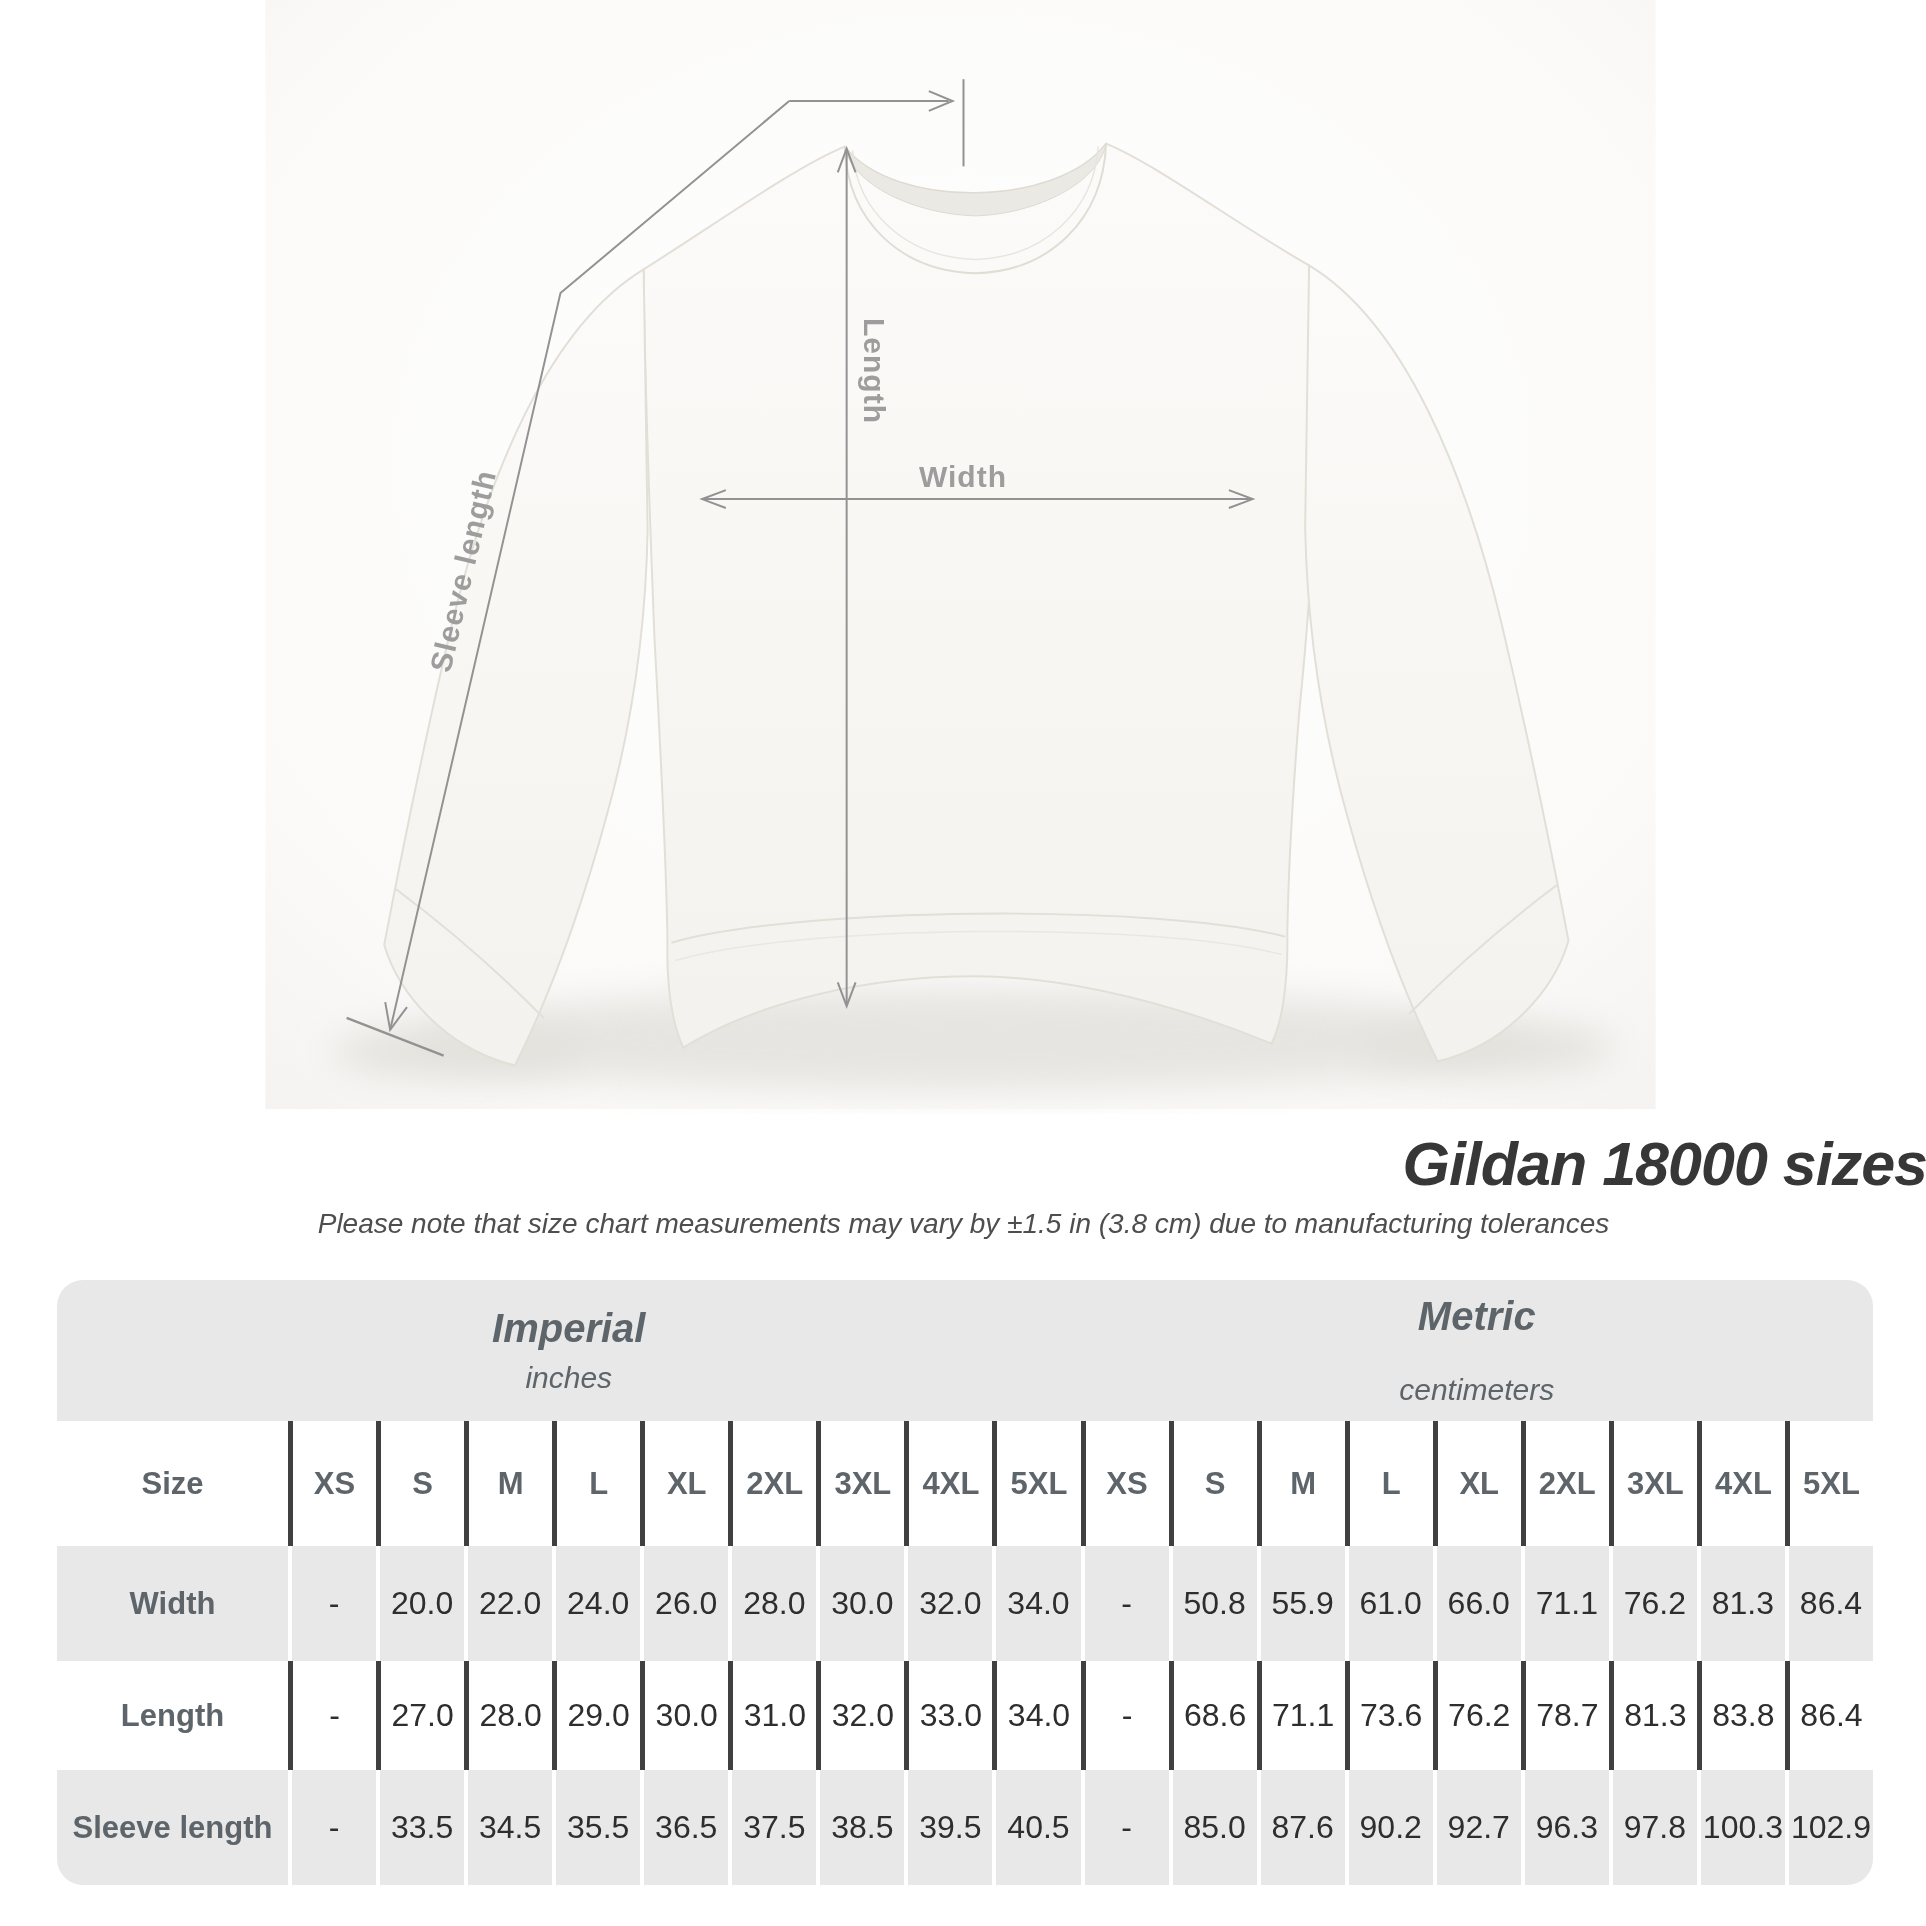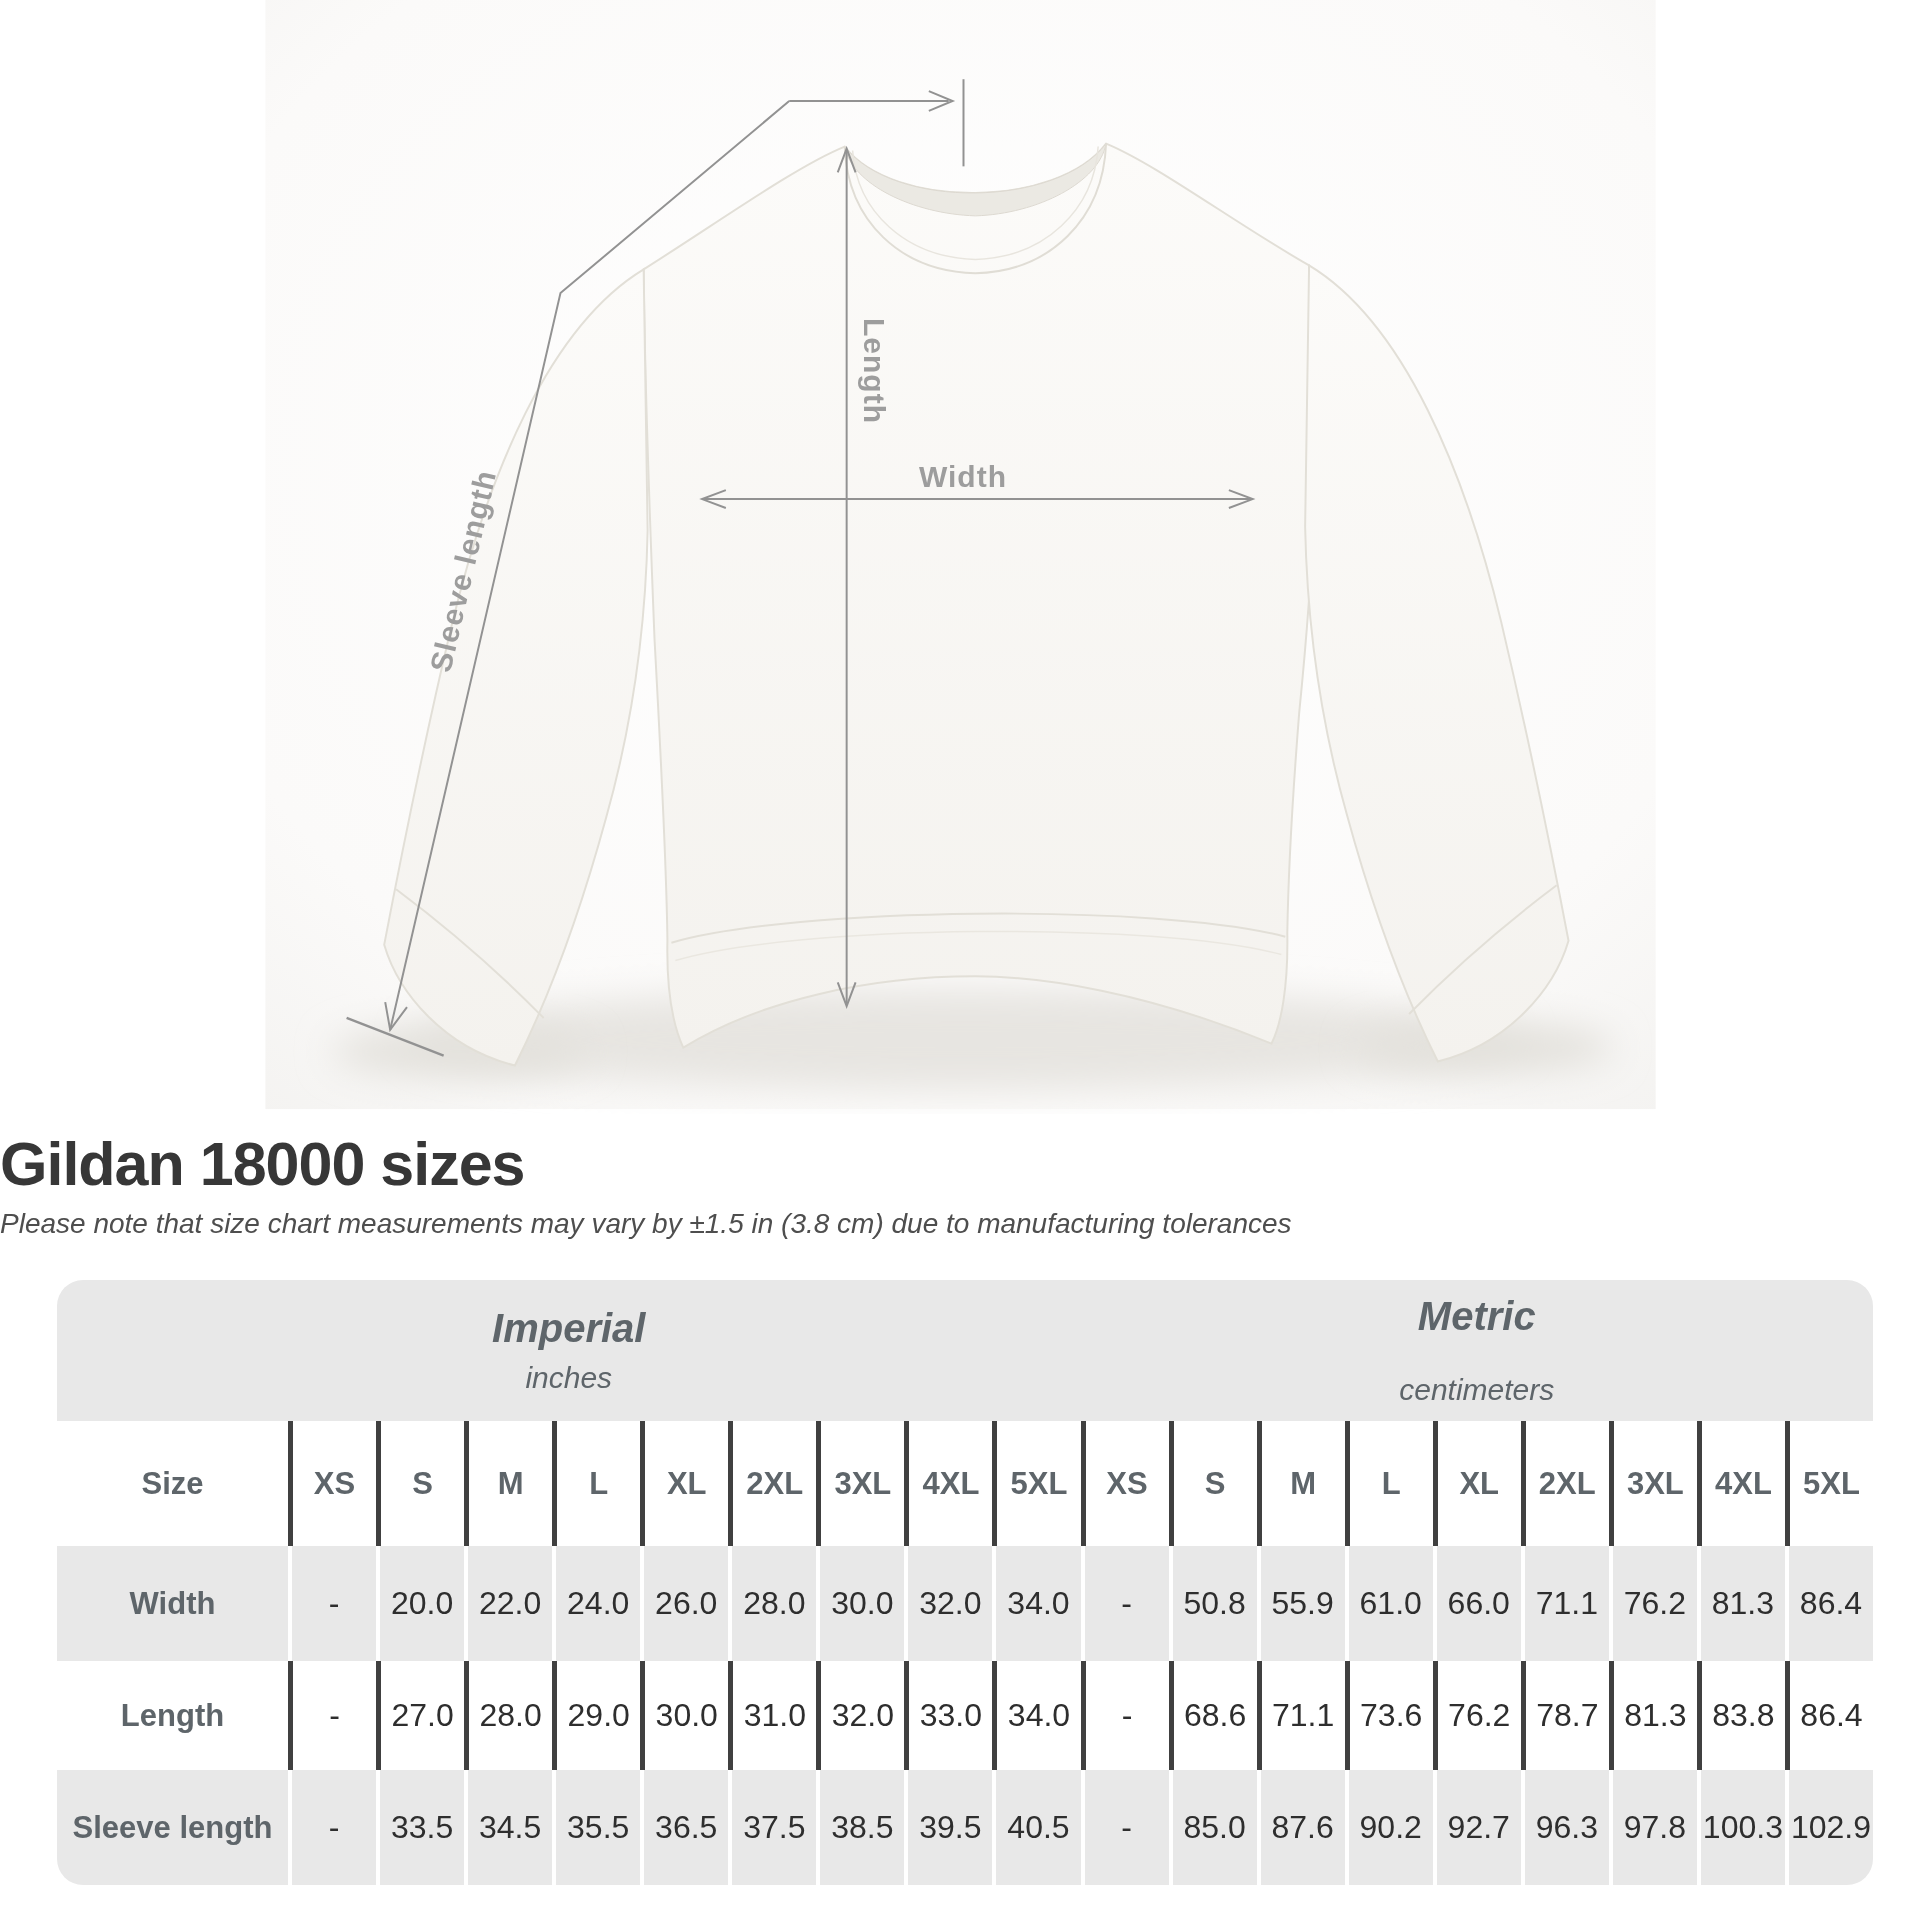--- a/index.html
+++ b/index.html
@@ -12,25 +12,25 @@
   #figure svg { position:absolute; top:0; left:0; }
   .fig-label {
     position:absolute; color:#9d9d9d; font-weight:bold; font-size:30px;
     text-align:center; letter-spacing:1px; line-height:40px;
   }
   #length-label { left:775px; top:351px; width:198px; height:40px; transform:rotate(90deg); }
   #width-label  { left:864px; top:457px; width:198px; height:40px; }
   #sleeve-label { left:335px; top:551px; width:257px; height:40px; transform:rotate(-77deg); }
   
   #title {
-    position:absolute; top:1129px; left:0; width:100%; text-align:left;
-    font-size:61px; font-weight:bold; color:#373737; letter-spacing:-1px;
+    position:absolute; top:1129px; left:0; width:100%; text-align:right;
+    font-size:61px; font-weight:bold; color:#373737; letter-spacing:-1px;font-style:italic;
   }
   #note {
-    position:absolute; top:1208px; left:0; width:100%; 
+    position:absolute; top:1208px; left:0; width:100%; text-align:center;
     font-size:28px; font-style:italic; color:#4e4e4e;
   }
   
   #size-table {
     position:absolute; top:1280px; left:57px; width:1816px;
     border-radius:26px; overflow:hidden;
   }
   .trow { display:grid; grid-template-columns:231px repeat(18, 1fr); }
   .band-row { height:141px; }
   .band-cell {

